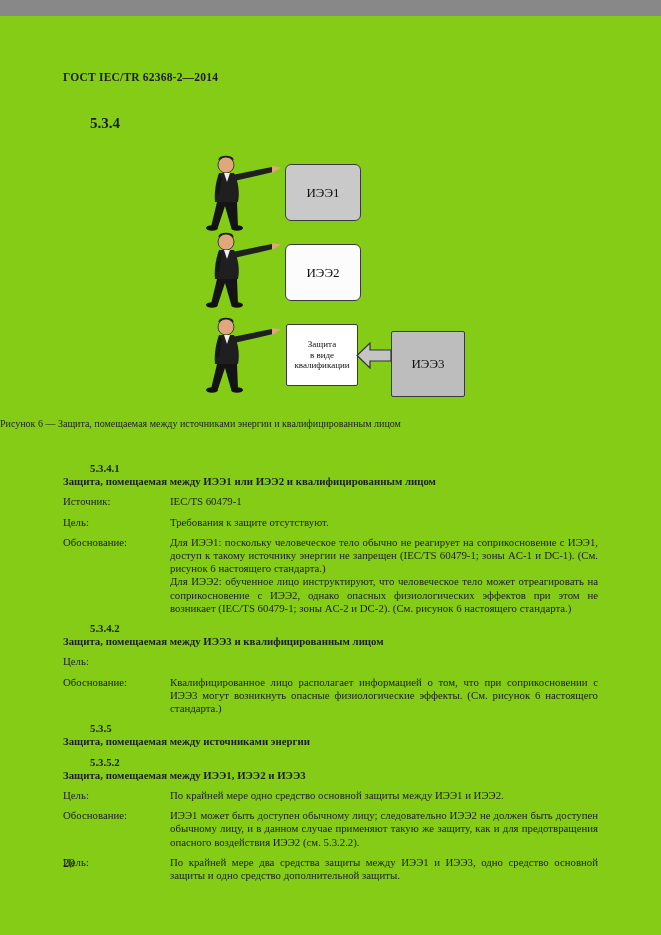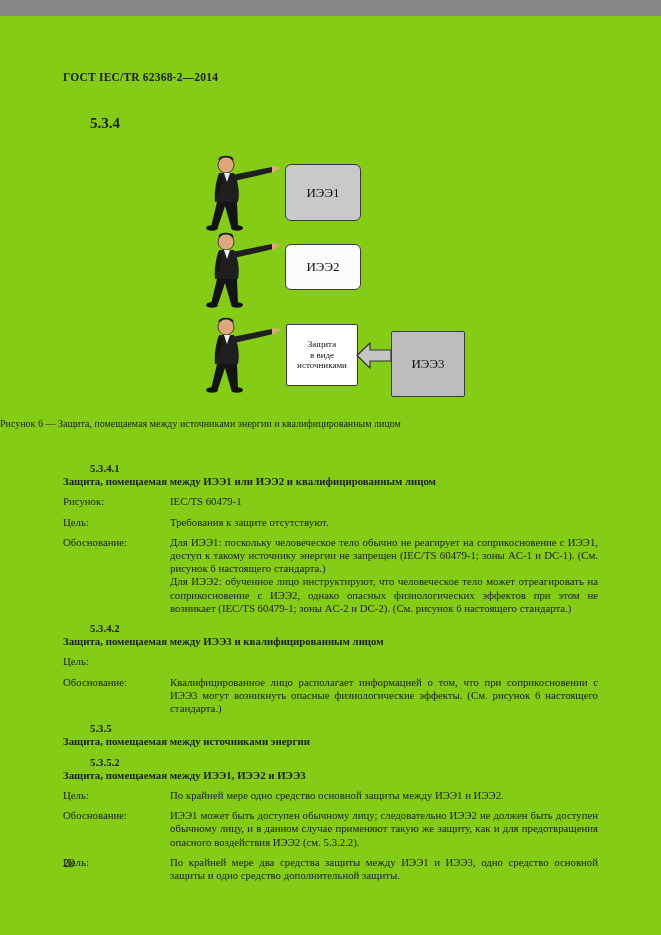--- a/index.html
+++ b/index.html
@@ -27,21 +27,21 @@
   .p1{left:188px;top:8px;}
   .p2{left:188px;top:85px;}
   .p3{left:188px;top:170px;}
   .fbox{
     position:absolute;box-sizing:border-box;
     border:1.2px solid #3a3a3a;
     display:flex;align-items:center;justify-content:center;
     font-size:13px;color:#111;
   }
   .box-iee1{left:285px;top:18px;width:76px;height:57px;background:#c9c9c9;border-radius:6px;}
-  .box-iee2{left:285px;top:98px;width:76px;height:46px;background:#fcfcfc;border-radius:6px;}
+  .box-iee2{left:285px;top:98px;width:76px;height:57px;background:#fcfcfc;border-radius:6px;}
   .box-prot{left:286px;top:178px;width:72px;height:62px;background:#ffffff;border-radius:2px;
             font-size:9px;line-height:1.18;text-align:center;white-space:pre-line;}
   .box-iee3{left:391px;top:185px;width:74px;height:66px;background:#bdbdbd;border-radius:2px;}
   .blk-arrow{position:absolute;left:356px;top:196px;width:36px;height:27px;}
   .fig-caption{
     position:absolute;left:0;top:272px;width:661px;
     text-align:left;font-size:10px;color:#222;
   }
   
   .content{position:absolute;left:63px;top:442px;width:535px;font-size:10.8px;line-height:13.2px;}
@@ -102,40 +102,40 @@
       <path d="M31,20 L27,40 L31,41 L34,24 Z" fill="#161616"></path>
       <path d="M29,48 L23,73 L30,73 L37,52 L43,73 L50,73 L49,48 Z" fill="#141414"></path>
       <ellipse cx="24" cy="74" rx="6" ry="2.8" fill="#111"></ellipse>
       <ellipse cx="49" cy="74" rx="6" ry="2.8" fill="#111"></ellipse>
     </svg>
 
     <div class="fbox box-iee1">ИЭЭ1</div>
     <div class="fbox box-iee2">ИЭЭ2</div>
     <div class="fbox box-prot">Защита
 в виде
-источниками</div>
+квалификации</div>
 
     <svg class="blk-arrow" viewBox="0 0 36 27">
       <polygon points="1,13.5 14,1 14,8 35,8 35,19 14,19 14,26" fill="#c4c4c4" stroke="#333" stroke-width="1.2"></polygon>
     </svg>
 
     <div class="fbox box-iee3">ИЭЭ3</div>
 
     <div class="fig-caption">Рисунок 6 — Защита, помещаемая между источниками энергии и квалифицированным лицом</div>
   </div>
 
   <div class="content">
 
     <div class="row heading">
       <div class="row-label">5.3.4.1</div>
       <div class="row-text">Защита, помещаемая между ИЭЭ1 или ИЭЭ2 и квалифицированным лицом</div>
     </div>
 
     <div class="row">
-      <div class="row-label">Рисунок:</div>
+      <div class="row-label">Источник:</div>
       <div class="row-text">IEC/TS 60479-1</div>
     </div>
 
     <div class="row">
       <div class="row-label">Цель:</div>
       <div class="row-text">Требования к защите отсутствуют.</div>
     </div>
 
     <div class="row">
       <div class="row-label">Обоснование:</div>

